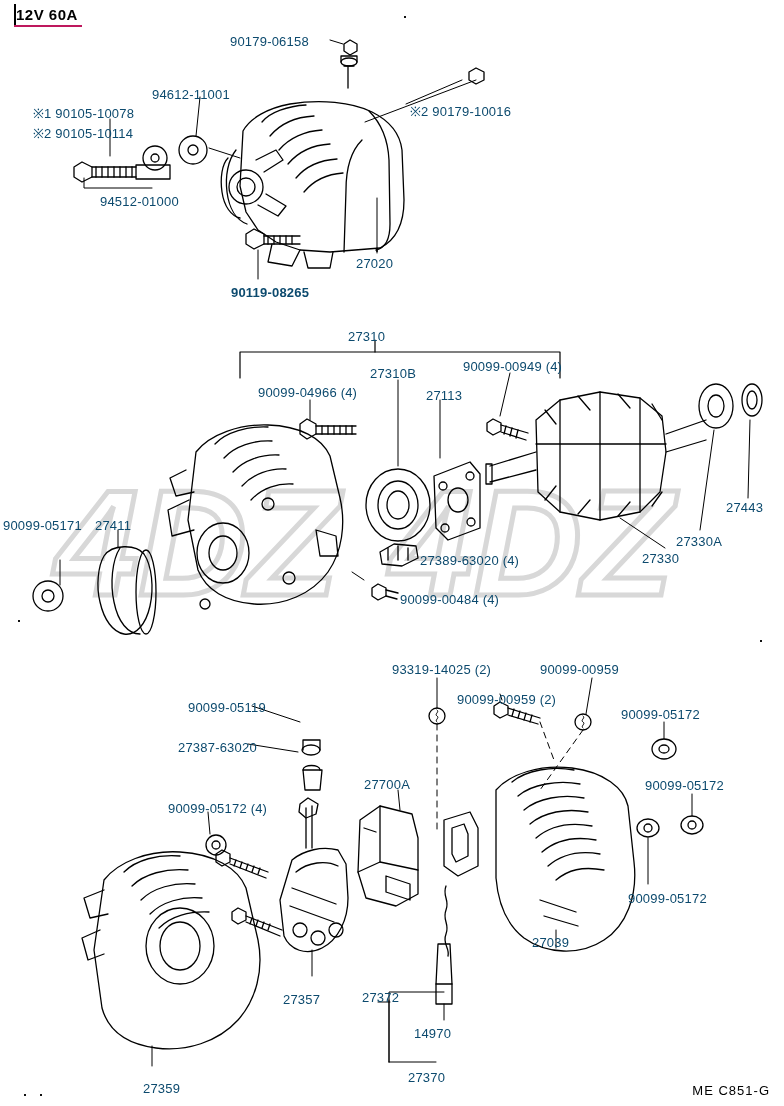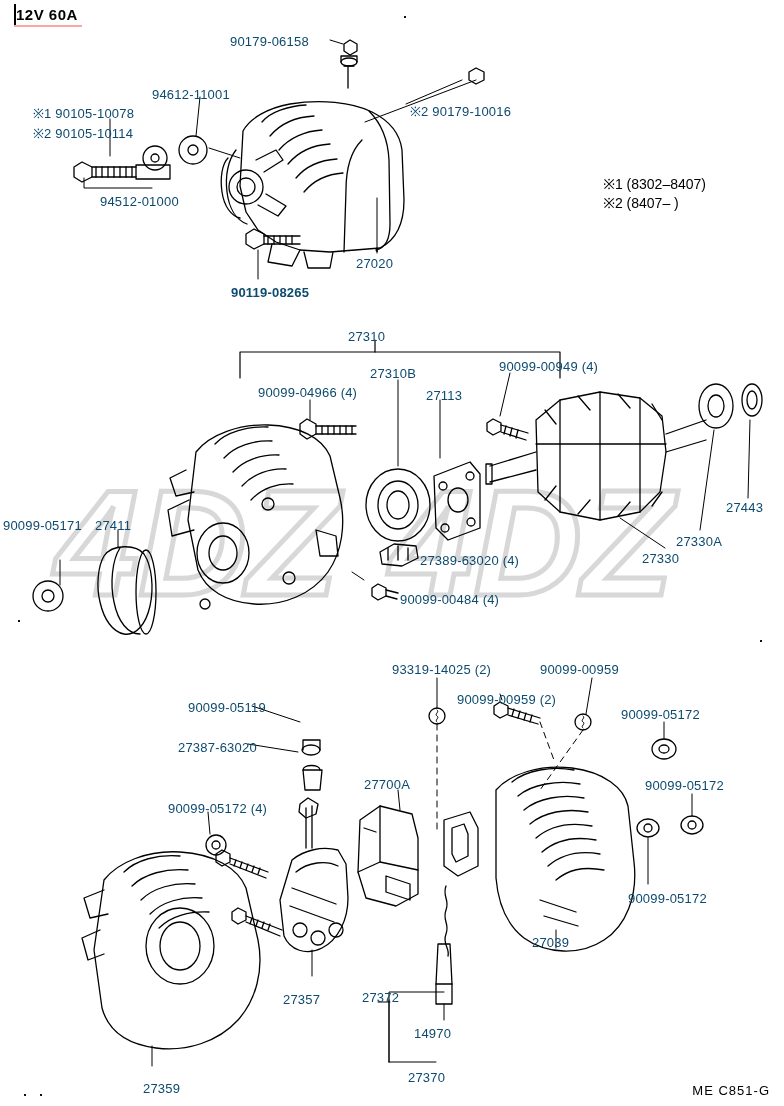--- a/index.html
+++ b/index.html
@@ -23,21 +23,21 @@
     white-space: nowrap;
     letter-spacing: 0.2px;
   }
   .title-box {
     position: absolute;
     left: 14px;
     top: 4px;
     font-size: 15px;
     font-weight: bold;
     letter-spacing: 0.5px;
-    border-bottom: 2px solid #fca5a5;
+    border-bottom: 2px solid #be185d;
     padding: 2px 4px 2px 2px;
   }
   .title-box::before {
     content: "";
     position: absolute;
     left: 0; top: 0;
     width: 2px; height: 100%;
     background: #000;
   }
   .footer-code {
@@ -337,37 +337,33 @@
       <path d="M692 794 L692 816" stroke-width="1"></path>
       <ellipse cx="648" cy="828" rx="11" ry="9"></ellipse>
       <ellipse cx="648" cy="828" rx="4" ry="4"></ellipse>
       <path d="M648 884 L648 838" stroke-width="1"></path>
 
     </g>
   </svg>
 
   <div class="title-box">12V 60A</div>
 
-  <div class="notebox">
-    <div class="row">※1 (8302–8407)</div>
-    <div class="row">※2 (8407–        )</div>
-  </div>
 
   <div class="lbl" style="left:230px; top:34px;">90179-06158</div>
   <div class="lbl" style="left:152px; top:87px;">94612-11001</div>
   <div class="lbl" style="left:410px; top:102px;">※2 90179-10016</div>
   <div class="lbl" style="left:33px;  top:104px;">※1 90105-10078</div>
   <div class="lbl" style="left:33px;  top:124px;">※2 90105-10114</div>
   <div class="lbl" style="left:100px; top:194px;">94512-01000</div>
   <div class="lbl" style="left:356px; top:256px;">27020</div>
   <div class="lbl" style="left:231px; top:285px;font-weight:bold;">90119-08265</div>
 
   <div class="lbl" style="left:348px; top:329px;">27310</div>
   <div class="lbl" style="left:370px; top:366px;">27310B</div>
-  <div class="lbl" style="left:463px; top:359px;margin-left:36px;">90099-00949  (4)</div>
+  <div class="lbl" style="left:463px; top:359px;">90099-00949  (4)</div>
   <div class="lbl" style="left:426px; top:388px;">27113</div>
   <div class="lbl" style="left:258px; top:385px;">90099-04966  (4)</div>
   <div class="lbl" style="left:95px;  top:518px;">27411</div>
   <div class="lbl" style="left:3px;   top:518px;">90099-05171</div>
   <div class="lbl" style="left:726px; top:500px;">27443</div>
   <div class="lbl" style="left:676px; top:534px;">27330A</div>
   <div class="lbl" style="left:642px; top:551px;">27330</div>
   <div class="lbl" style="left:420px; top:553px;">27389-63020  (4)</div>
   <div class="lbl" style="left:400px; top:592px;">90099-00484  (4)</div>
 

